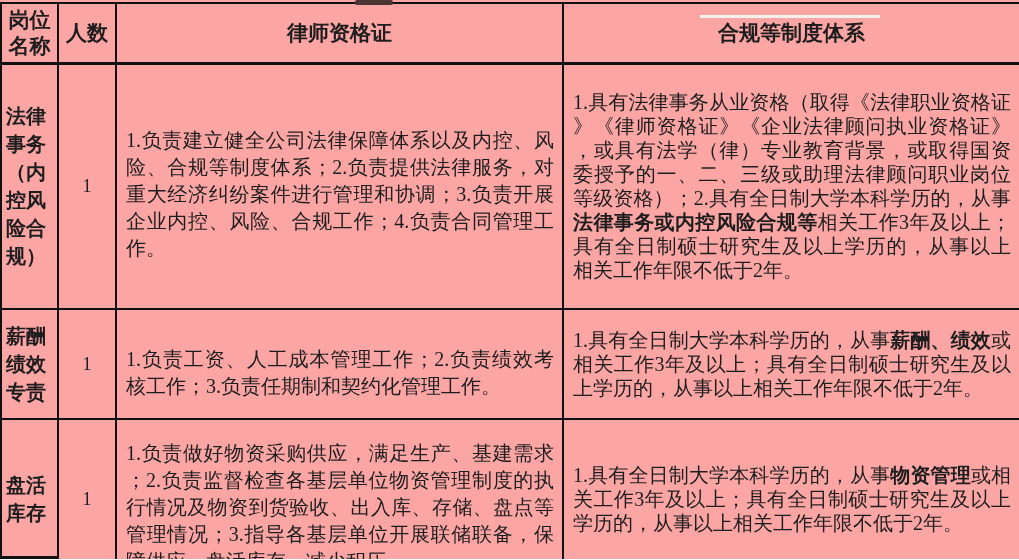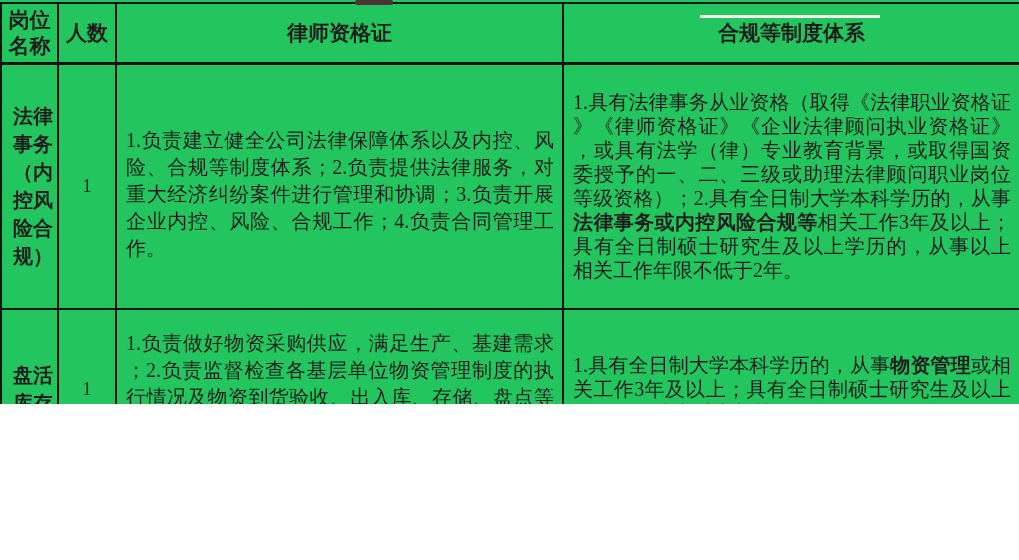--- a/index.html
+++ b/index.html
@@ -4,23 +4,23 @@
 <style>
   * { box-sizing: border-box; }
   html, body { margin: 0; padding: 0; }
   body {
     font-family: "Liberation Serif", "DejaVu Serif", serif;
     background: #ffffff;
   }
   .page {
     position: relative;
     width: 1019px;
-    height: 404px;
+    height: 559px;
     overflow: hidden;
-    background: #22c55e;
+    background: #fca5a5;
   }
   table.tbl {
     border-collapse: collapse;
     table-layout: fixed;
     width: 1019px;
     margin-top: 2px;
     color: #1d1d1d;
   }
   .tbl td, .tbl th {
     border: 2px solid #111111;
@@ -40,21 +40,21 @@
     line-height: 26px;
     text-align: center;
     padding: 0 2px;
     word-break: break-all;
     line-break: anywhere;
   }
   td.pos {
     font-weight: bold;
     font-size: 20px;
     line-height: 28px;
-    text-align: right;
+    text-align: left;
     padding: 0 4px;
     word-break: break-all;
     line-break: anywhere;
     border-radius: 21px;
   }
   td.cnt {
     font-size: 18px;
     text-align: center;
   }
   td.duty {
@@ -116,20 +116,26 @@
         <th class="hdr">合规等制度体系</th>
       </tr>
     </thead>
     <tbody>
       <tr class="r-legal">
         <td class="pos">法律事务（内控风险合规）</td>
         <td class="cnt">1</td>
         <td class="duty">1.负责建立健全公司法律保障体系以及内控、风险、合规等制度体系；2.负责提供法律服务，对重大经济纠纷案件进行管理和协调；3.负责开展企业内控、风险、合规工作；4.负责合同管理工作。</td>
         <td class="qual"><span>1.具有法律事务从业资格（取得《法律职业资格证》《律师资格证》《企业法律顾问执业资格证》，或具有法学（律）专业教育背景，或取得国资委授予的一、二、三级或助理法律顾问职业岗位等级资格）；2.具有全日制大学本科学历的，从事</span><span class="bold">法律事务或内控风险合规等</span><span>相关工作3年及以上；具有全日制硕士研究生及以上学历的，从事以上相关工作年限不低于2年。</span></td>
       </tr>
+      <tr class="r-salary">
+        <td class="pos">薪酬绩效专责</td>
+        <td class="cnt">1</td>
+        <td class="duty">1.负责工资、人工成本管理工作；2.负责绩效考核工作；3.负责任期制和契约化管理工作。</td>
+        <td class="qual"><span>1.具有全日制大学本科学历的，从事</span><span class="bold">薪酬、绩效</span><span>或相关工作3年及以上；具有全日制硕士研究生及以上学历的，从事以上相关工作年限不低于2年。</span></td>
+      </tr>
       <tr class="r-mat">
         <td class="pos">盘活库存</td>
         <td class="cnt">1</td>
         <td class="duty">1.负责做好物资采购供应，满足生产、基建需求；2.负责监督检查各基层单位物资管理制度的执行情况及物资到货验收、出入库、存储、盘点等管理情况；3.指导各基层单位开展联储联备，保障供应，盘活库存，减少积压。</td>
         <td class="qual"><span>1.具有全日制大学本科学历的，从事</span><span class="bold">物资管理</span><span>或相关工作3年及以上；具有全日制硕士研究生及以上学历的，从事以上相关工作年限不低于2年。</span></td>
       </tr>
     </tbody>
   </table>
 
   <div class="artifact bottom-line-fragment"></div>

